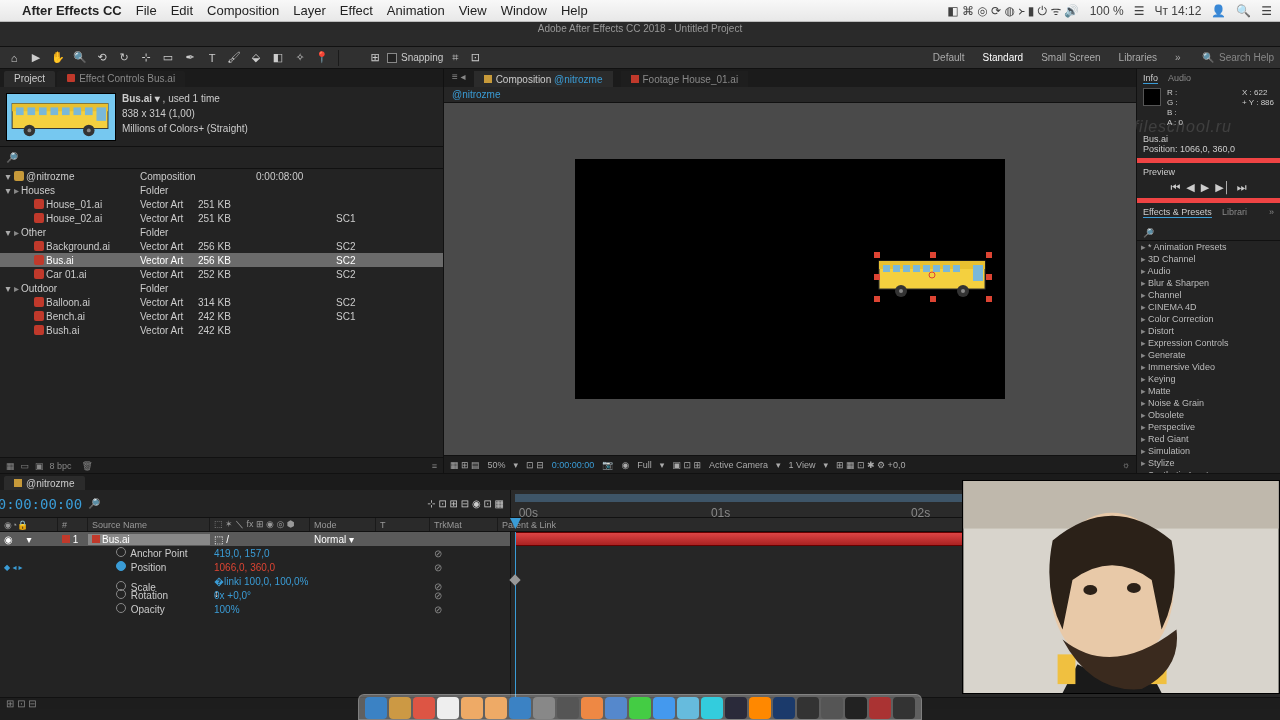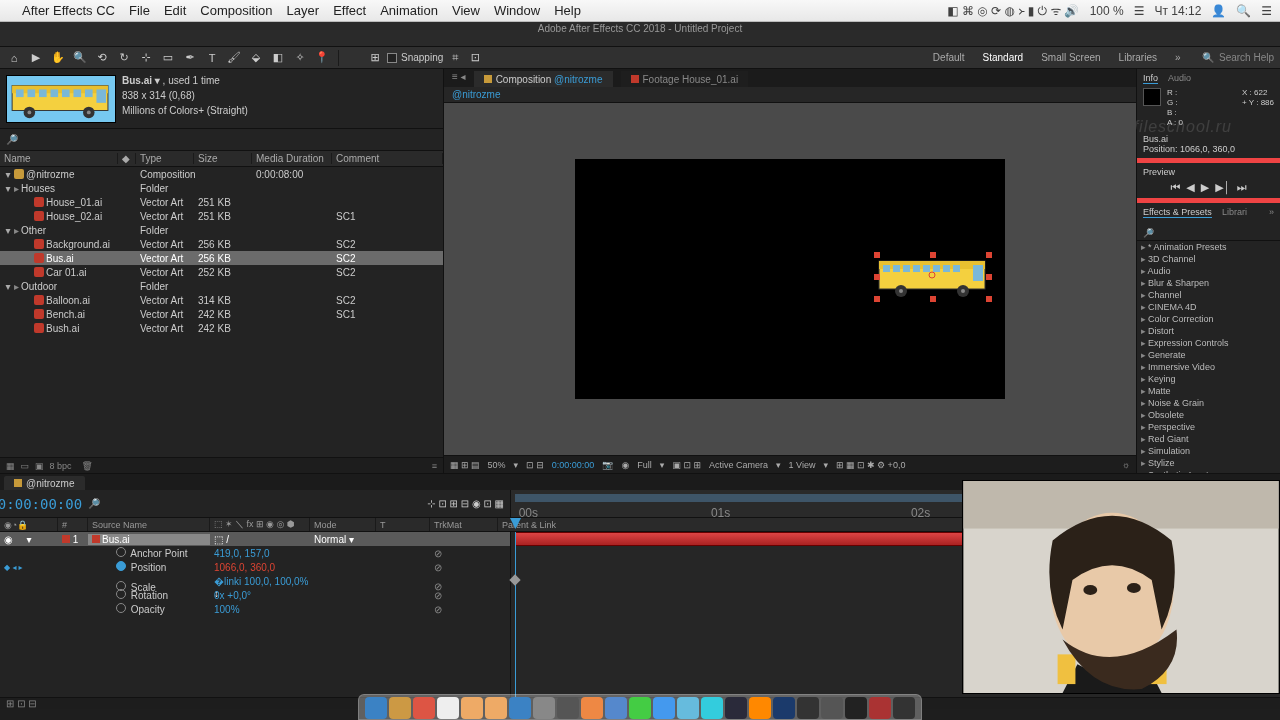--- a/index.html
+++ b/index.html
@@ -1,21 +1,21 @@
 <!DOCTYPE html>
 <html><head>
 <meta charset="utf-8">
 <style>
 * { margin: 0; padding: 0; box-sizing: border-box; font-family: "Lucida Grande", Arial, sans-serif; }
 body { background: #1e1e1e; color: #ccc; font-size: 10px; overflow: hidden; width: 1280px; height: 720px; position: relative; }
 
 
 .mac-menubar { height: 22px; background: linear-gradient(#f8f8f8,#e8e8e8); display: flex; align-items: center; padding: 0 8px; color: #222; font-size: 13px; gap: 14px; border-bottom: 1px solid #bbb; }
 .mac-menubar .apple { font-size: 14px; }
-.mac-menubar .app-name { font-weight: normal; }
+.mac-menubar .app-name { font-weight: bold; }
 .mac-menubar .right { margin-left: auto; display: flex; gap: 10px; align-items: center; font-size: 12px; }
 .mac-menubar .right span { opacity: .85; }
 
 
 .title-bar { height: 25px; background: #2a2a2a; color: #999; text-align: center; font-size: 10px; line-height: 14px; border-bottom: 1px solid #111; position: relative; }
 
 
 .toolbar { height: 22px; background: #303030; border-bottom: 1px solid #111; display: flex; align-items: center; padding: 0 6px; gap: 6px; }
 .tool-icon { width: 16px; height: 16px; display: flex; align-items: center; justify-content: center; color: #ccc; font-size: 11px; }
 .toolbar-sep { width: 1px; height: 16px; background: #1a1a1a; margin: 0 2px; }
@@ -177,20 +177,24 @@
     <span>🔍</span>
     <span>Search Help</span>
   </div>
 </div>
 
 <div class="watermark">profileschool.ru</div>
 
 <div class="main">
 
   <div class="project-panel">
+    <div class="panel-tabs">
+      <div class="tab">Project</div>
+      <div class="tab dim"><span style="display:inline-block;width:8px;height:8px;background:#c0392b;border-radius:1px;margin-right:4px;"></span><span>Effect Controls Bus.ai</span></div>
+    </div>
     <div class="asset-header">
       <div class="asset-thumb">
         <svg class="bus-svg" viewBox="0 0 110 48">
             <rect x="4" y="10" width="100" height="26" fill="#f4d03f" stroke="#333"></rect>
             <rect x="4" y="10" width="100" height="8" fill="#e8c030"></rect>
             <rect x="8" y="14" width="8" height="8" fill="#7ab8d8"></rect>
             <rect x="20" y="14" width="8" height="8" fill="#7ab8d8"></rect>
             <rect x="32" y="14" width="8" height="8" fill="#7ab8d8"></rect>
             <rect x="44" y="14" width="8" height="8" fill="#7ab8d8"></rect>
             <rect x="56" y="14" width="8" height="8" fill="#7ab8d8"></rect>
@@ -198,36 +202,28 @@
             <rect x="80" y="14" width="8" height="8" fill="#7ab8d8"></rect>
             <rect x="92" y="14" width="10" height="14" fill="#7ab8d8"></rect>
             <circle cx="22" cy="38" r="6" fill="#333"></circle>
             <circle cx="22" cy="38" r="2" fill="#888"></circle>
             <circle cx="84" cy="38" r="6" fill="#333"></circle>
             <circle cx="84" cy="38" r="2" fill="#888"></circle>
           </svg>
       </div>
       <div class="asset-info">
         <div><b>Bus.ai ▾</b> , <span>used 1 time</span></div>
-        <div>838 x 314 (0,68)</div>
+        <div>838 x 314 (1,00)</div>
         <div>Millions of Colors+ (Straight)</div>
       </div>
     </div>
     <div class="search-row">
         <span>🔎</span>
       </div>
     <div class="proj-table">
-      <div class="proj-head">
-        <div>Name</div>
-        <div>◆</div>
-        <div>Type</div>
-        <div>Size</div>
-        <div>Media Duration</div>
-        <div>Comment</div>
-      </div>
       <div id="proj-rows">
           <div class="proj-row">
             <div class="name" style="padding-left:4px;">
               <span class="twisty">▾</span>
               <span class="type-dot dot-gold"></span>
               <span>@nitrozme</span>
             </div>
             <div><span class="type-dot dot-gold" style=""></span></div>
             <div>Composition</div>
             <div></div>

